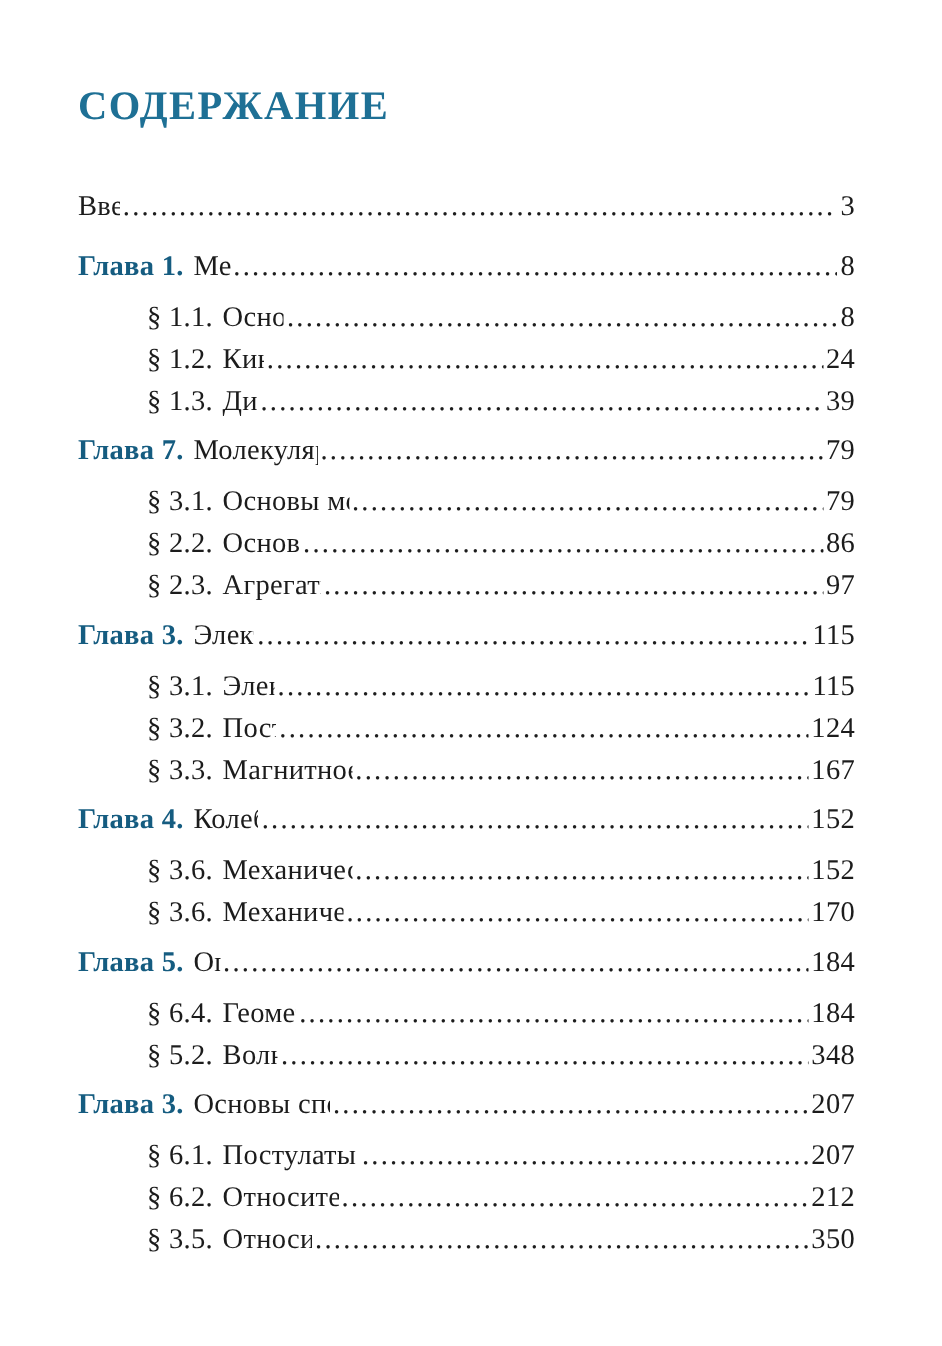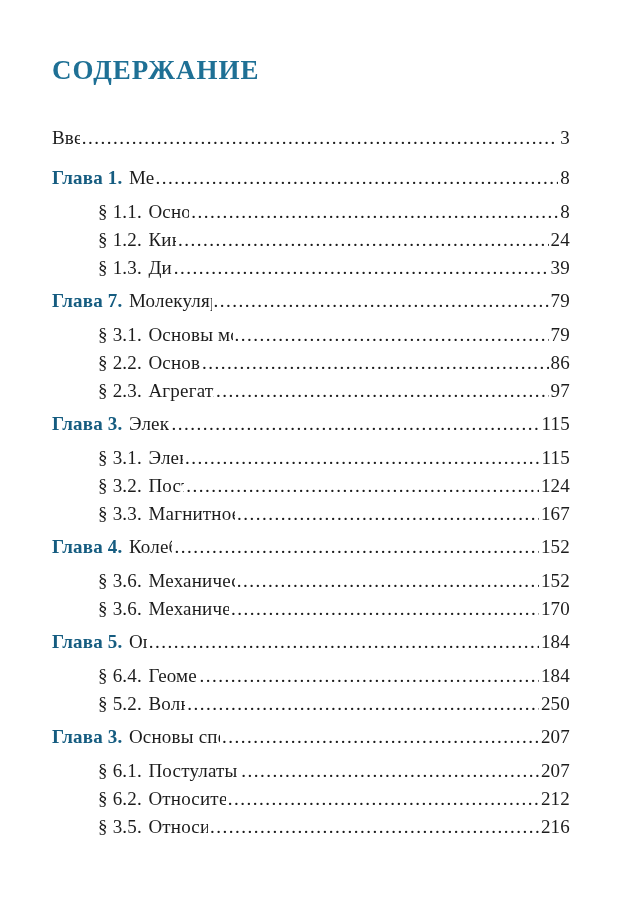--- a/index.html
+++ b/index.html
@@ -197,21 +197,21 @@
     <div class="row section">
       <span class="lbl sec-lbl">§ 6.4.</span>
       <span class="txt">Геометрическая оптика</span>
       <span class="leader"></span>
       <span class="pg">184</span>
     </div>
     <div class="row section">
       <span class="lbl sec-lbl">§ 5.2.</span>
       <span class="txt">Волновая оптика</span>
       <span class="leader"></span>
-      <span class="pg">250</span>
+      <span class="pg">348</span>
     </div>
 
     <div class="row chapter">
       <span class="lbl ch-lbl">Глава 3.</span>
       <span class="txt">Основы специальной теории относительности</span>
       <span class="leader"></span>
       <span class="pg">207</span>
     </div>
     <div class="row section">
       <span class="lbl sec-lbl">§ 6.1.</span>
@@ -222,17 +222,17 @@
     <div class="row section">
       <span class="lbl sec-lbl">§ 6.2.</span>
       <span class="txt">Относительность промежутков времени</span>
       <span class="leader"></span>
       <span class="pg">212</span>
     </div>
     <div class="row section">
       <span class="lbl sec-lbl">§ 3.5.</span>
       <span class="txt">Относительность расстояний</span>
       <span class="leader"></span>
-      <span class="pg">216</span>
+      <span class="pg">350</span>
     </div>
 
   </div>
 </div>
 
 </body></html>

